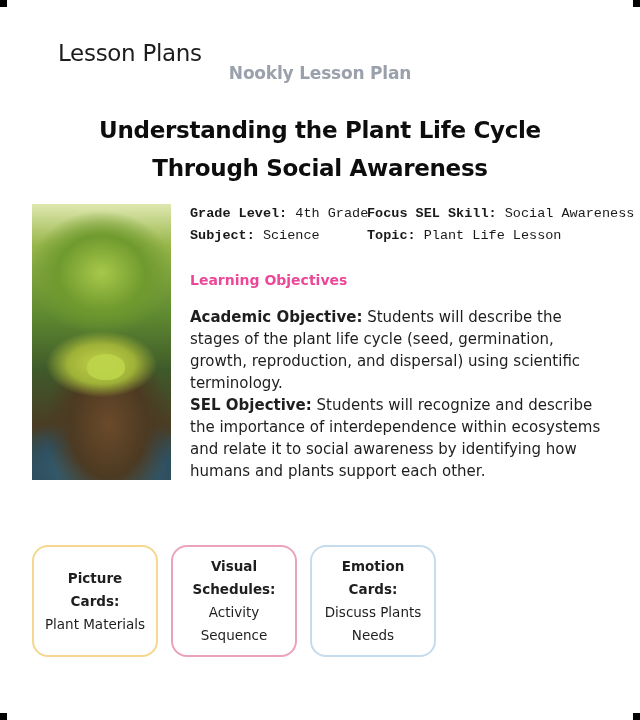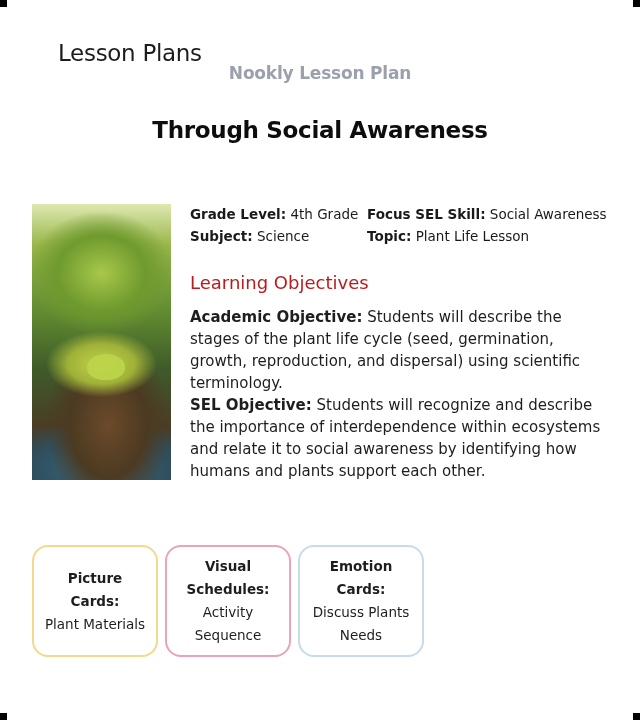--- a/index.html
+++ b/index.html
@@ -36,57 +36,58 @@
         radial-gradient(ellipse 50% 35% at 55% 80%, #6b4a2a 0%, #4c3a22 55%, transparent 90%),
         radial-gradient(ellipse 80% 18% at 50% 96%, #3b6a7a 0%, #2f5060 60%, transparent 100%),
         linear-gradient(180deg, #dfe8b0 0%, #98b64a 15%, #5f8a30 40%, #3f5a2a 60%, #4a3d25 80%, #2e4a4e 100%);
     }
     .hero-img .face {
       position: absolute; left: 55px; top: 150px; width: 38px; height: 26px;
       border-radius: 50% 50% 45% 45%; background: #bcd54a; opacity: 0.9;
     }
 
     .meta { position: absolute; left: 190px; top: 203px; font-size: 13.5px; line-height: 22px; }
-    .meta .row { position: absolute; white-space: nowrap; }
+    .meta .row { position: absolute; white-space: nowrap; font-family: Liberation Mono, monospace; }
     .meta b { font-weight: bold; }
 
     .section-h {
-      position: absolute; font-size: 18px; font-weight: normal; color: #b91c1c;
+      position: absolute; font-size: 14px; font-weight: bold; color: #ec4899;
     }
     .obj-h { left: 190px; top: 272px; }
     .para {
       position: absolute; left: 190px; width: 425px; font-size: 15px; line-height: 22px; color: #1e1e1e;
     }
     .para b { font-weight: bold; }
     .para.academic { top: 306px; }
     .para.sel { top: 394px; }
 
     .mat-h { left: 33px; top: 508px; }
 
-    .cards { position: absolute; left: 32px; top: 545px; display: flex; gap: 7px; }
+    .cards { position: absolute; left: 32px; top: 545px; display: flex; gap: 13px; }
     .card {
       width: 126px; height: 112px; border: 2px solid #ccc; border-radius: 16px;
       display: flex; align-items: center; justify-content: center; text-align: center;
       font-size: 13.5px; line-height: 23px; padding: 0 8px; color: #1e1e1e;
     }
     .card b { font-weight: bold; }
   </style>
 </head>
 <body>
 
 <div class="page">
   <div class="corner tl"></div>
   <div class="corner tr"></div>
   <div class="corner bl"></div>
   <div class="corner br"></div>
 
   <div class="app-title">Lesson Plans</div>
   <div class="brand">Nookly Lesson Plan</div>
 
   <div class="doc-title">
+    <div>Understanding the Plant Life Cycle</div>
     <div>Through Social Awareness</div>
   </div>
 
   <div class="hero-img" title="Illustration of a large mossy willow tree with a small green creature sleeping in its trunk">
     <div class="face"></div>
   </div>
 
   <div class="meta">
     <div class="row" style="left:0; top:0;">
       <b>Grade Level:</b>

